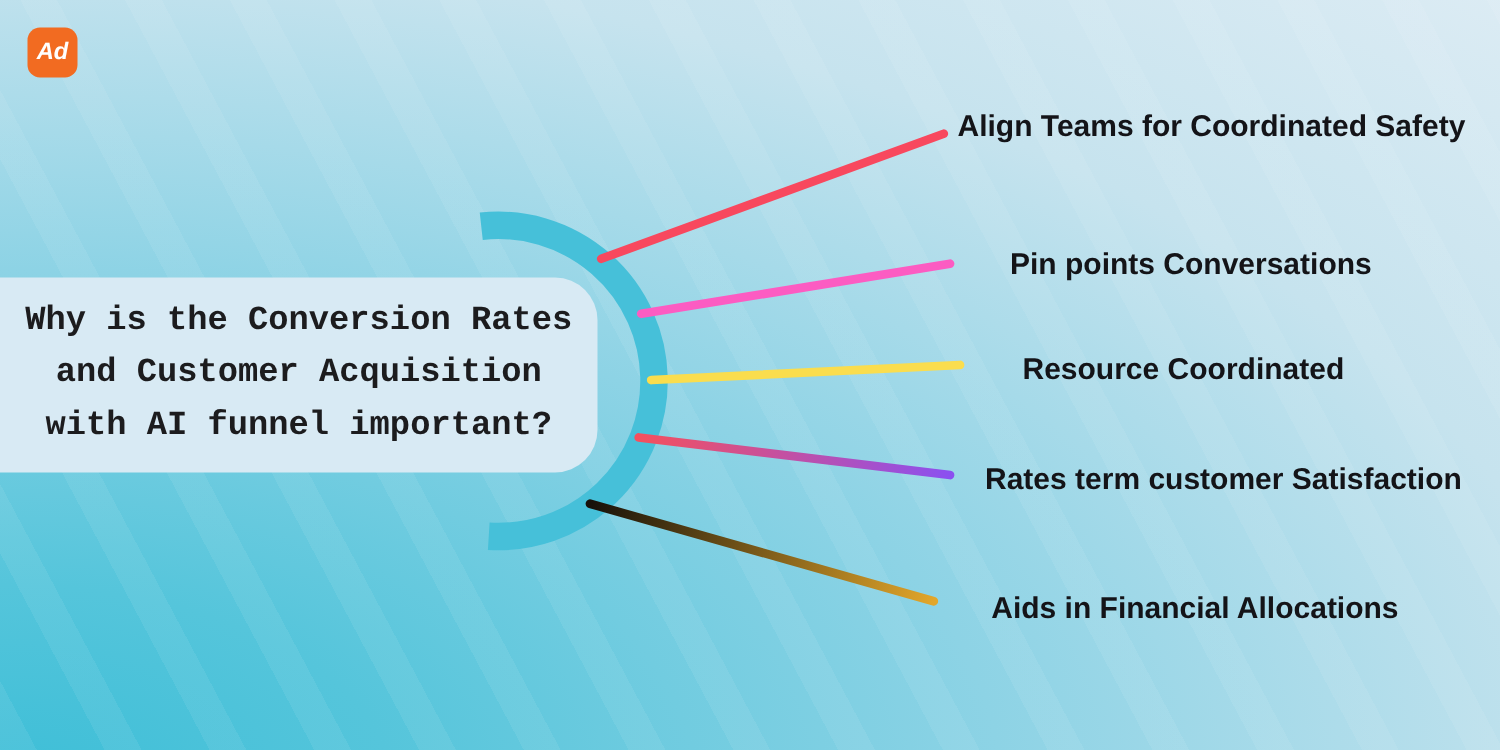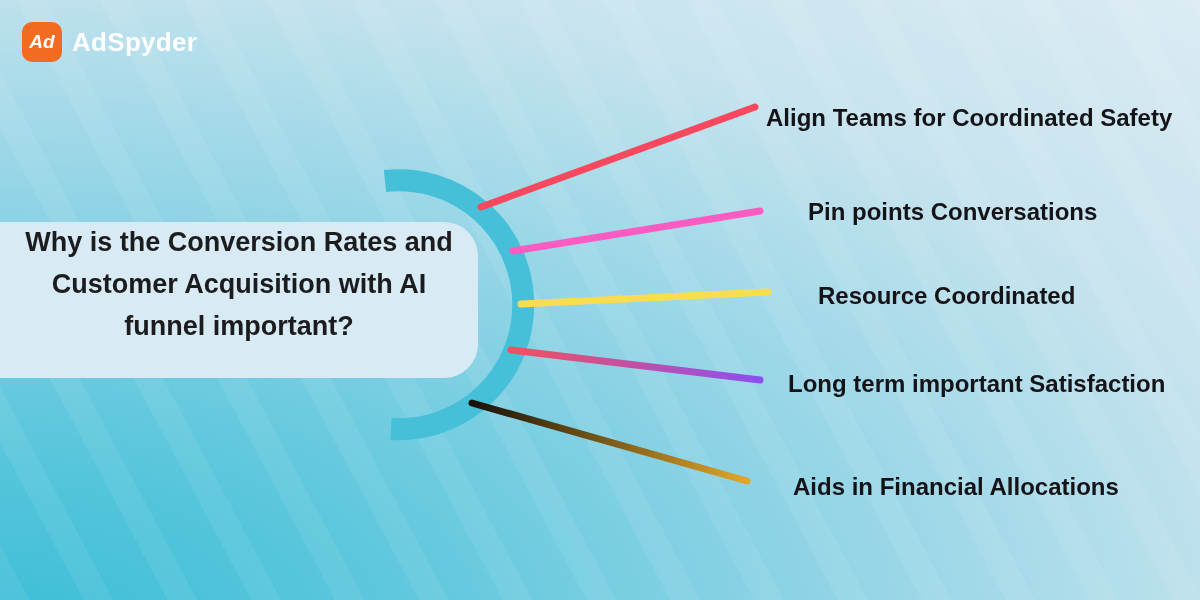--- a/index.html
+++ b/index.html
@@ -17,49 +17,48 @@
   .logo { position:absolute; top:22px; left:22px; display:flex; align-items:center; gap:10px; z-index:5; }
   .logo-badge {
     width:40px; height:40px; border-radius:10px; background:#f26b21;
     color:#ffffff; display:flex; align-items:center; justify-content:center;
     font-weight:700; font-size:19px; font-style:italic;
   }
   .logo-name { color:#ffffff; font-size:26px; font-weight:700; letter-spacing:0.3px; font-style:normal; }
   .question-box {
     position:absolute; left:0; top:222px; width:478px; height:156px;
     background:#d8eaf4; border-radius:0 34px 34px 0;
-    display:flex; align-items:flex-start; justify-content:center;
-    z-index:3; padding:0 12px;
+    display:flex; align-items:center; justify-content:center;
+    z-index:3; padding:0 12px;font-family:Liberation Mono, monospace;
   }
   .question-text {
     width:460px; text-align:center; font-size:27px; font-weight:700;
     color:#1c1c1e; line-height:1.55;
   }
   svg.diagram { position:absolute; inset:0; z-index:1; }
   .label {
     position:absolute; z-index:4; white-space:nowrap;
     font-size:24px; font-weight:700; color:#141418;
   }
-  .label-1 { left:766px; top:104px; }
+  .label-1 { left:766px; top:88px; }
   .label-2 { left:796px; top:198px;margin-left:12px; }
   .label-3 { left:818px; top:282px; }
   .label-4 { left:788px; top:370px; }
   .label-5 { left:793px; top:473px; }
 </style>
 </head>
 <body>
 
 <div class="canvas">
   <div class="streaks"></div>
 
   <div class="logo">
     <div class="logo-badge">
       <span>Ad</span>
     </div>
-    <div class="logo-name">AdSpyder</div>
   </div>
 
   <svg class="diagram" width="1200" height="600" viewBox="0 0 1200 600">
     <defs>
       <linearGradient id="grad-line-4" gradientUnits="userSpaceOnUse" x1="511" y1="350" x2="760" y2="380">
         <stop offset="0" stop-color="#f4505e"></stop>
         <stop offset="1" stop-color="#8b50f0"></stop>
       </linearGradient>
       <linearGradient id="grad-line-5" gradientUnits="userSpaceOnUse" x1="472" y1="403" x2="747" y2="481">
         <stop offset="0" stop-color="#17110a"></stop>
@@ -76,15 +75,15 @@
     <line x1="472" y1="403" x2="747" y2="481" stroke-width="7" stroke-linecap="round" stroke="url(#grad-line-5)"></line>
   </svg>
 
   <div class="question-box">
     <div class="question-text">Why is the Conversion Rates and Customer Acquisition with AI funnel important?</div>
   </div>
 
   <div class="label label-1">Align Teams for Coordinated Safety</div>
   <div class="label label-2">Pin points Conversations</div>
   <div class="label label-3">Resource Coordinated</div>
-  <div class="label label-4">Long term important Satisfaction</div>
+  <div class="label label-4">Rates term customer Satisfaction</div>
   <div class="label label-5">Aids in Financial Allocations</div>
 </div>
 
 </body></html>

